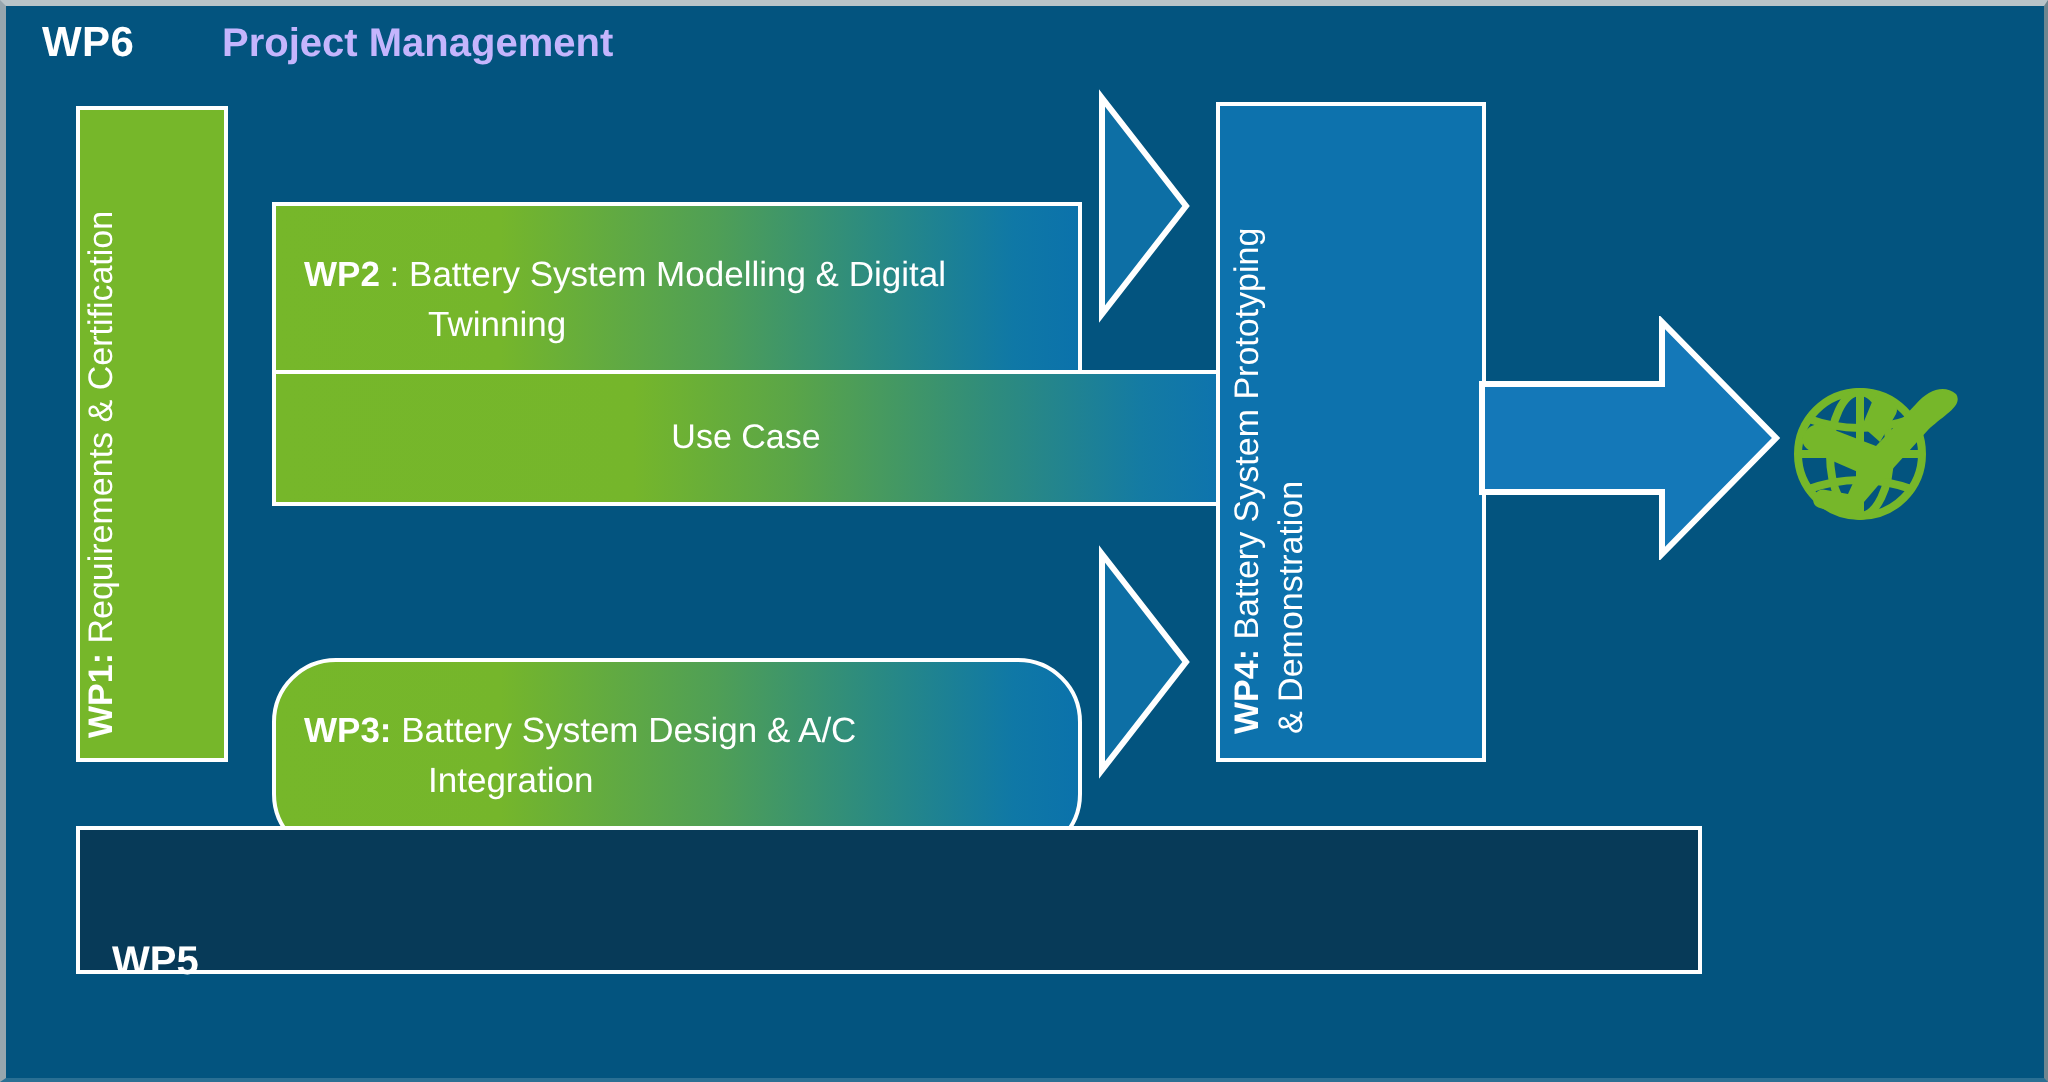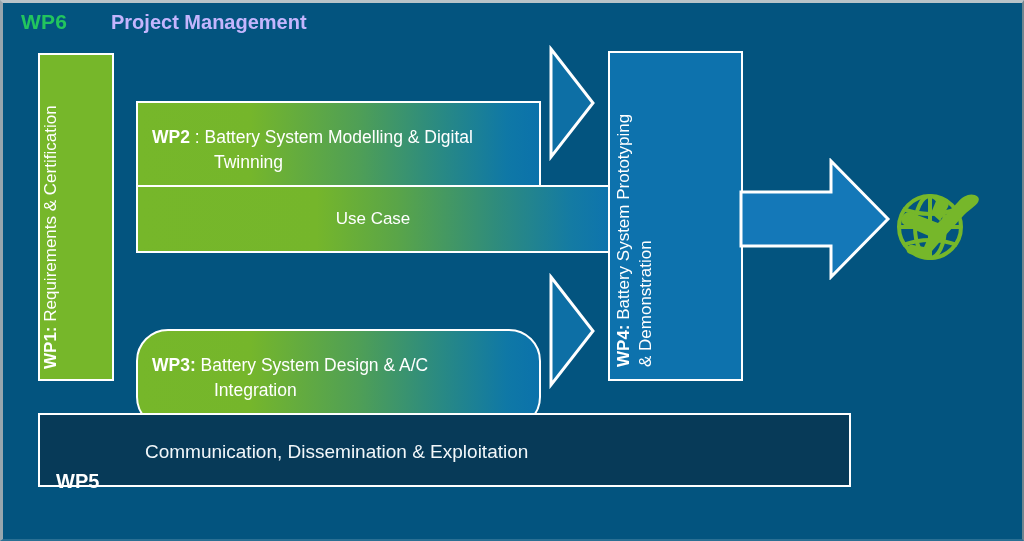--- a/index.html
+++ b/index.html
@@ -27,21 +27,21 @@
     overflow: hidden;
   }
 
   
   .wp6-code {
     position: absolute;
     left: 18px;
     top: 7px;
     font-size: 21px;
     font-weight: bold;
-    color: #22c55e;
+    color: #ffffff;
     letter-spacing: 0.2px;
   }
   .wp6-title {
     position: absolute;
     left: 108px;
     top: 8px;
     font-size: 20px;
     font-weight: bold;
     color: #c4b5fd;
   }
@@ -274,16 +274,15 @@
         <path d="M21 68 Q48 58 75 68"></path>
         <line x1="48" y1="19" x2="48" y2="81"></line>
       </g>
       <path d="M96 20 C90 15 82 18 76 25 L56 46 L30 36 C26 34 22 36 20 40 C18 44 20 47 24 49 L47 59 L42 70 L31 68 C28 67 26 69 25 71 C24 74 25 76 28 77 L44 82 L50 74 L62 60 L82 38 C89 31 100 26 96 20 Z" fill="#76b72a"></path>
       <path d="M62 22 C60 19 56 20 54 24 L49 36 L58 44 L66 30 C68 26 64 25 62 22 Z" fill="#76b72a"></path>
     </svg>
   </div>
 
   <div class="wp5-box">
     <div class="wp5-code">WP5</div>
-    <div class="wp5-title">Communication, Dissemination &amp; Exploitation</div>
   </div>
 
 </div>
 
 </body></html>

